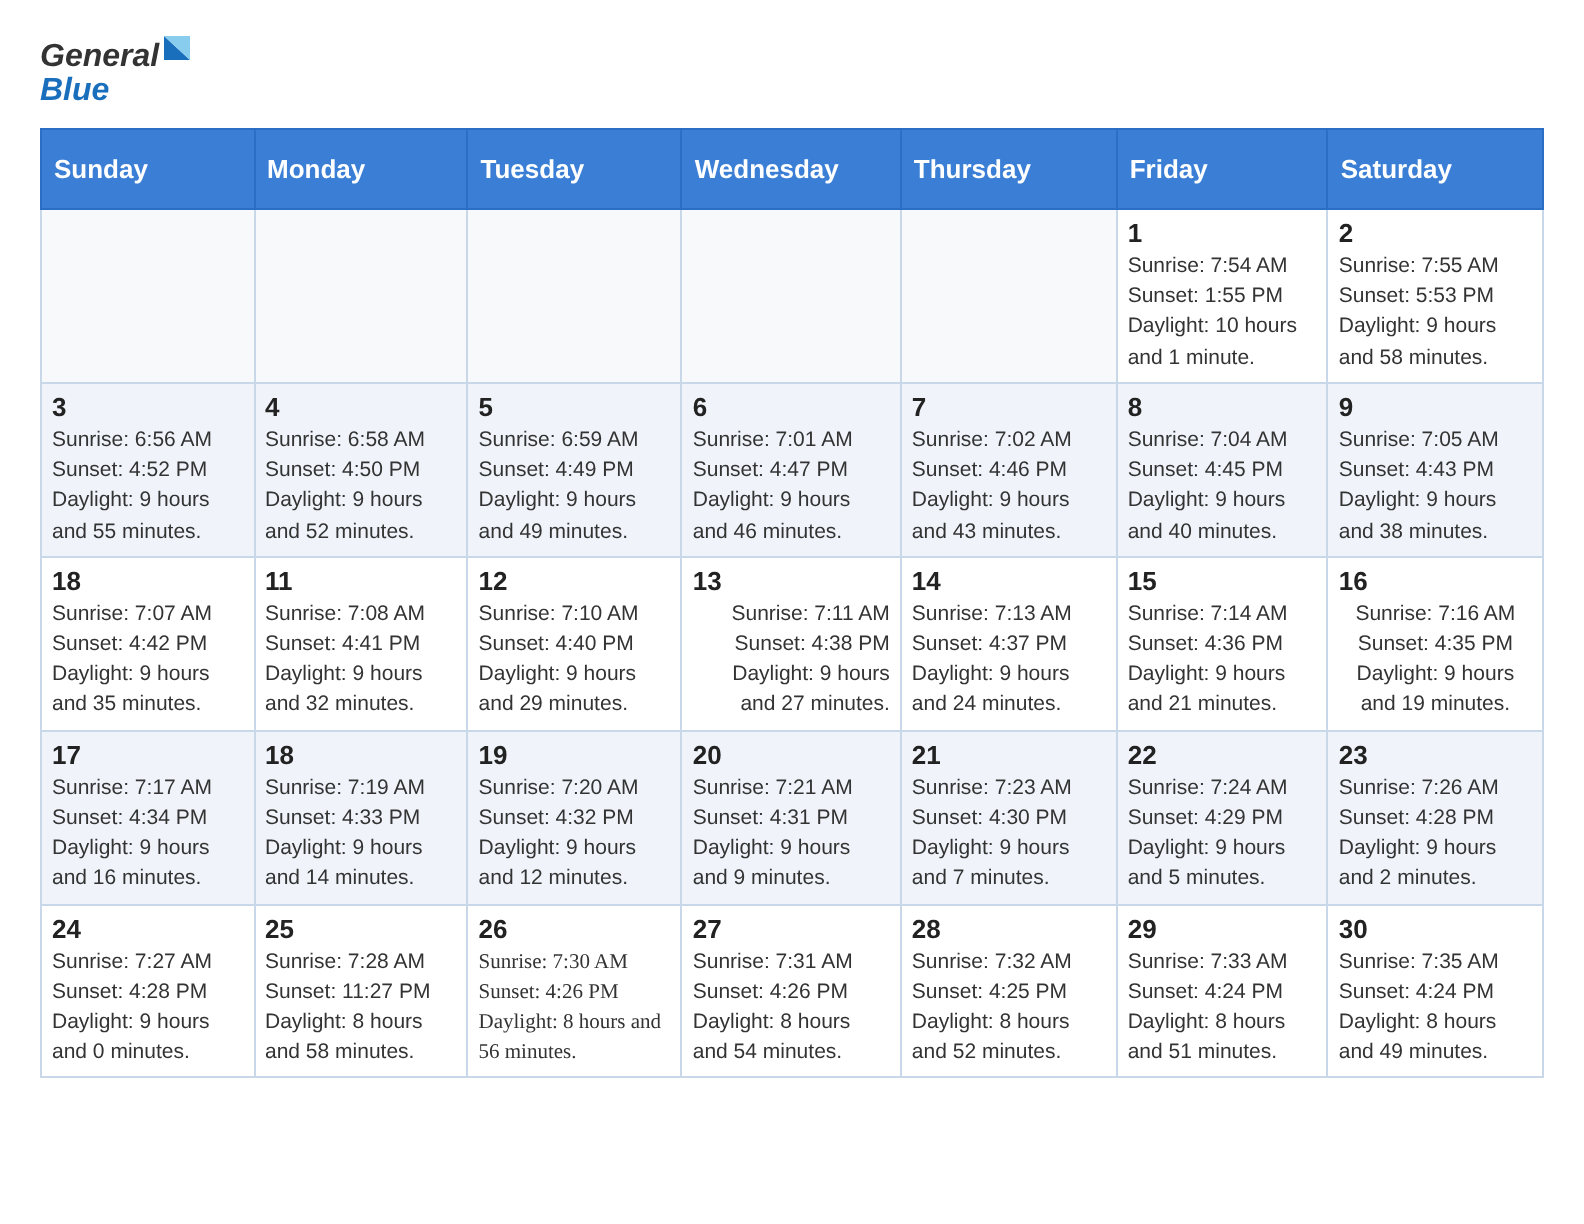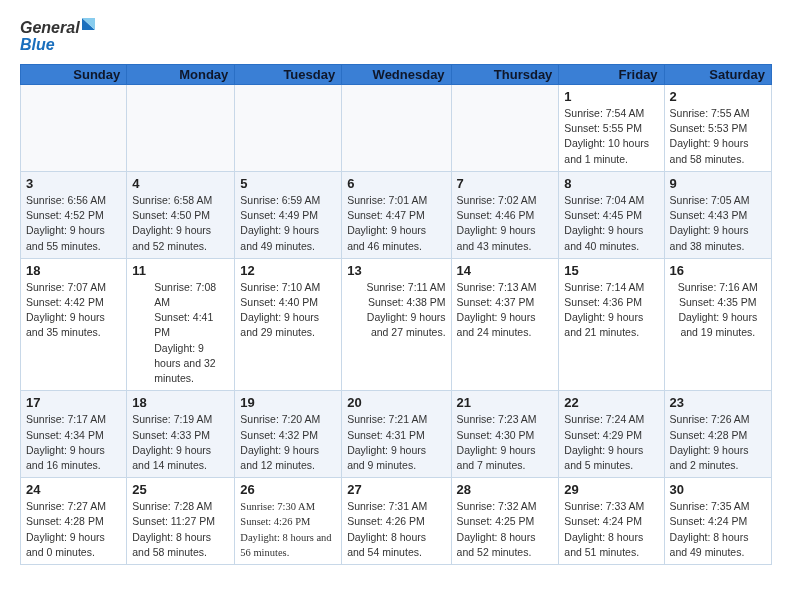--- a/index.html
+++ b/index.html
@@ -4,21 +4,21 @@
   <style>
     * { box-sizing: border-box; margin: 0; padding: 0; }
     body { font-family: Arial, sans-serif; background: #fff; width: 792px; min-height: 612px; }
     .container { padding: 16px 20px 16px 20px; }
     .header-row { display: flex; justify-content: space-between; align-items: flex-start; margin-bottom: 4px; }
     .logo { display: flex; align-items: center; gap: 4px; font-style: italic; }
     .title-block { text-align: right; }
     .month-title { font-size: 38px; font-weight: bold; color: #333; line-height: 1.1; }
     .location { font-size: 16px; color: #555; margin-top: 2px; }
     table { width: 100%; border-collapse: collapse; margin-top: 8px; }
-    thead tr th { background-color: #3a7fd5; color: #0f172a; text-align: right; padding: 2px 6px; font-size: 13px; font-weight: bold; border: 1px solid #2a6fc5; }
+    thead tr th { background-color: #3a7fd5; color: #ffffff; text-align: left; padding: 12px 6px; font-size: 13px; font-weight: bold; border: 1px solid #2a6fc5; }
     tbody tr { background: #fff; }
     tbody tr:nth-child(even) { background: #f0f4fa; }
     td { vertical-align: top; border: 1px solid #c8d8e8; padding: 4px 5px; font-size: 11px; color: #333; width: 113px; min-height: 80px; }
     .day-num { font-size: 13px; font-weight: bold; color: #222; display: block; margin-bottom: 2px; }
     .day-detail { font-size: 10.5px; color: #333; line-height: 1.45; }
     td.empty { background: #f8f9fb; }
   </style>
 </head>
 <body>
 
@@ -53,21 +53,21 @@
     <tbody id="calendar-body">
     <tr>
           <td class="empty"></td>
           <td class="empty"></td>
           <td class="empty"></td>
           <td class="empty"></td>
           <td class="empty"></td>
           <td>
             <span class="day-num">1</span>
             <div class="day-detail" style="white-space: pre-line;">Sunrise: 7:54 AM
-Sunset: 5:55 PM
+Sunset: 1:55 PM
 Daylight: 10 hours and 1 minute.</div>
           </td>
           <td>
             <span class="day-num">2</span>
             <div class="day-detail" style="white-space: pre-line;">Sunrise: 7:55 AM
 Sunset: 5:53 PM
 Daylight: 9 hours and 58 minutes.</div>
           </td>
         </tr>
         <tr>
@@ -116,21 +116,21 @@
         </tr>
         <tr>
           <td>
             <span class="day-num">18</span>
             <div class="day-detail" style="white-space: pre-line;">Sunrise: 7:07 AM
 Sunset: 4:42 PM
 Daylight: 9 hours and 35 minutes.</div>
           </td>
           <td>
             <span class="day-num">11</span>
-            <div class="day-detail" style="white-space: pre-line; margin-left: 22px;">Sunrise: 7:08 AM
+            <div class="day-detail" style="white-space: pre-line;">Sunrise: 7:08 AM
 Sunset: 4:41 PM
 Daylight: 9 hours and 32 minutes.</div>
           </td>
           <td>
             <span class="day-num">12</span>
             <div class="day-detail" style="white-space: pre-line;">Sunrise: 7:10 AM
 Sunset: 4:40 PM
 Daylight: 9 hours and 29 minutes.</div>
           </td>
           <td>

